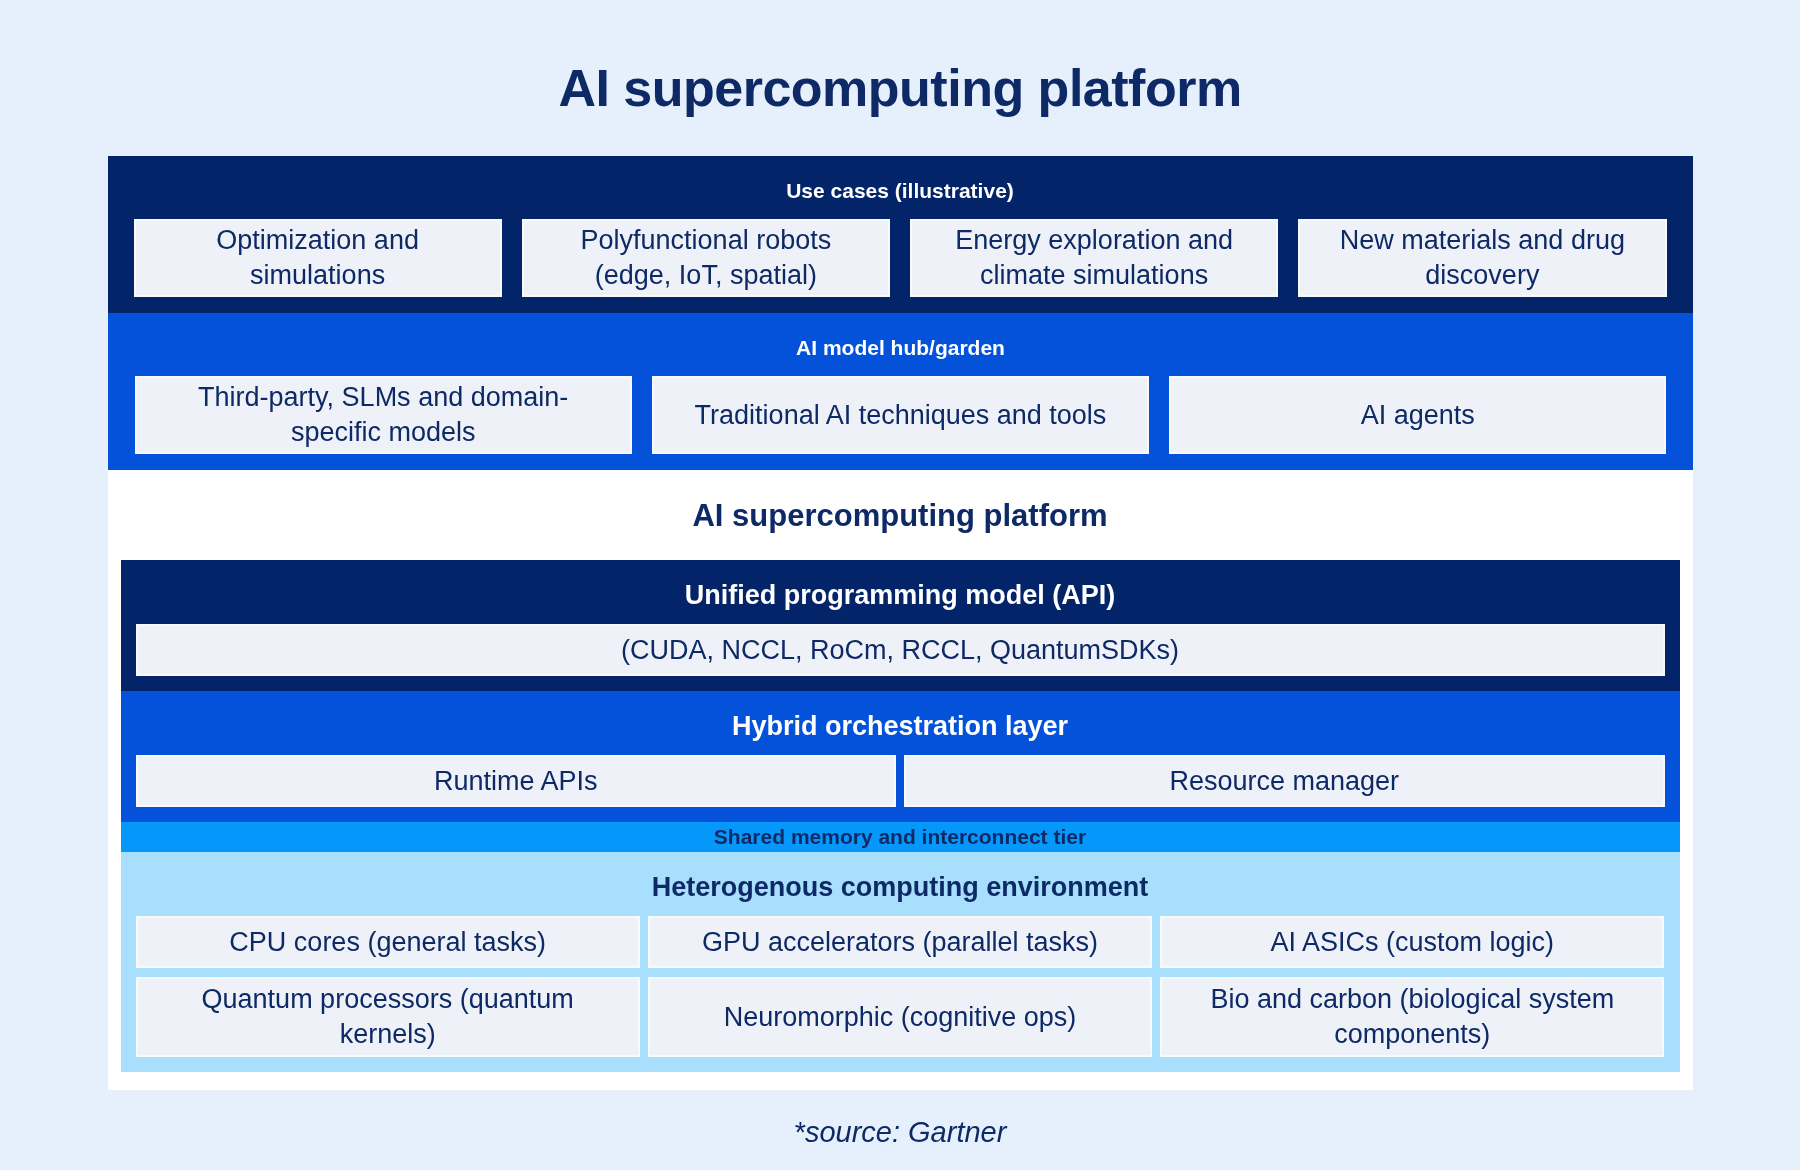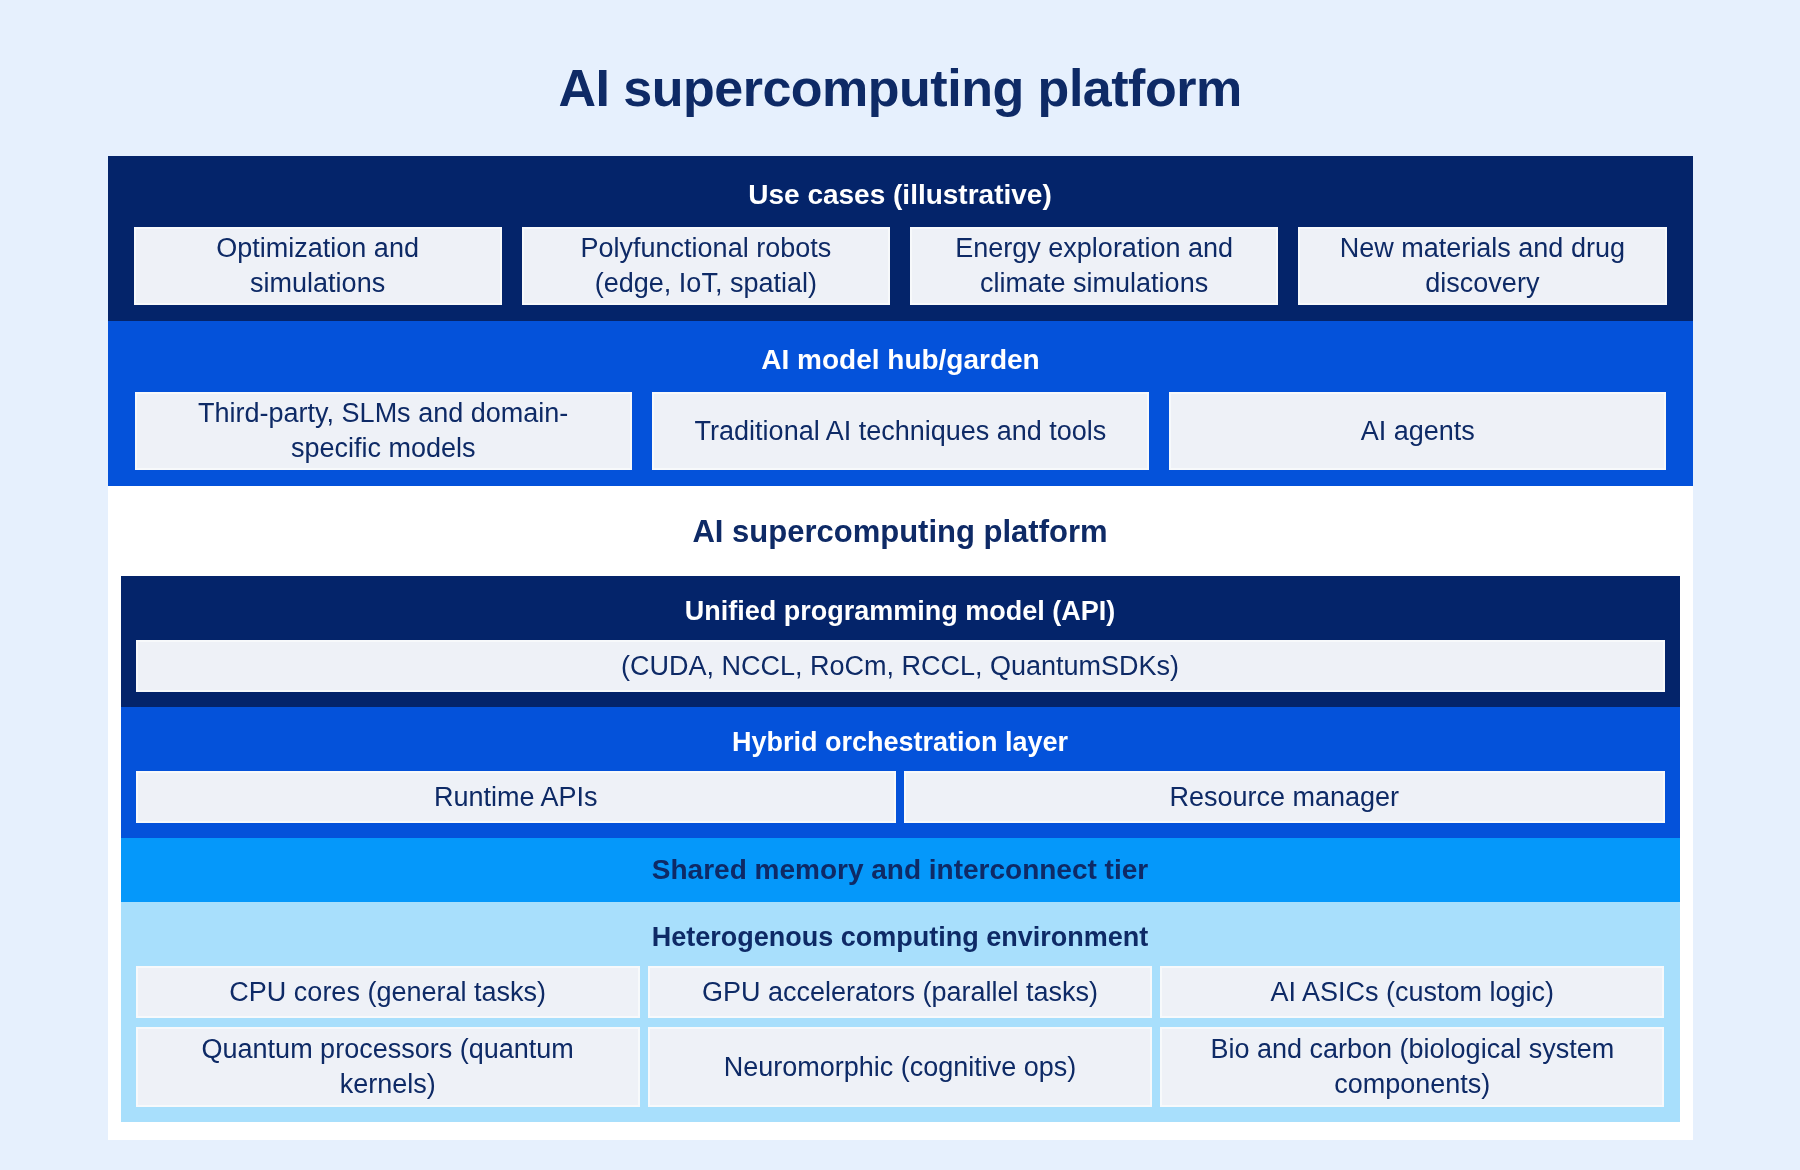--- a/index.html
+++ b/index.html
@@ -27,21 +27,21 @@
     width: 1585px;
     margin: 38px auto 0 auto;
   }
   .band {
     padding: 15px 26px 16px 26px;
   }
   .band.navy   { background: var(--navy, #04246a); }
   .band.blue   { background: var(--blue, #0452da); padding-left: 27px; }
   .band-header {
     text-align: center;
-    font-size: 28px;
+    font-size: 21px;
     font-weight: 700;
     color: #ffffff;
     margin: 8px 0 16px 0;
   }
   .row {
     display: flex;
     gap: 20px;
   }
   .box {
     flex: 1 1 0;
@@ -72,21 +72,21 @@
   }
   .band.inner { padding: 12px 15px 15px 15px; }
   .band.inner .band-header {
     font-size: 27px;
     margin: 8px 0 13px 0;
   }
   .band.inner .row { gap: 8px; }
   .band.inner .box { min-height: 52px; }
   .band.sky {
     background: var(--sky, #0598fa);
-    padding: 16px 15px;
+    padding: 3px 15px;
   }
   .band.sky .band-header {
     margin: 0;
     color: var(--text-navy, #0e2a66);
   }
   .band.lightblue { background: var(--lightblue, #a8dffc); }
   .band.lightblue .band-header { color: var(--text-navy, #0e2a66); }
   .band.lightblue .row + .row { margin-top: 9px; }
   .band.lightblue .row.tall .box { min-height: 80px; }
   .footer-note {

